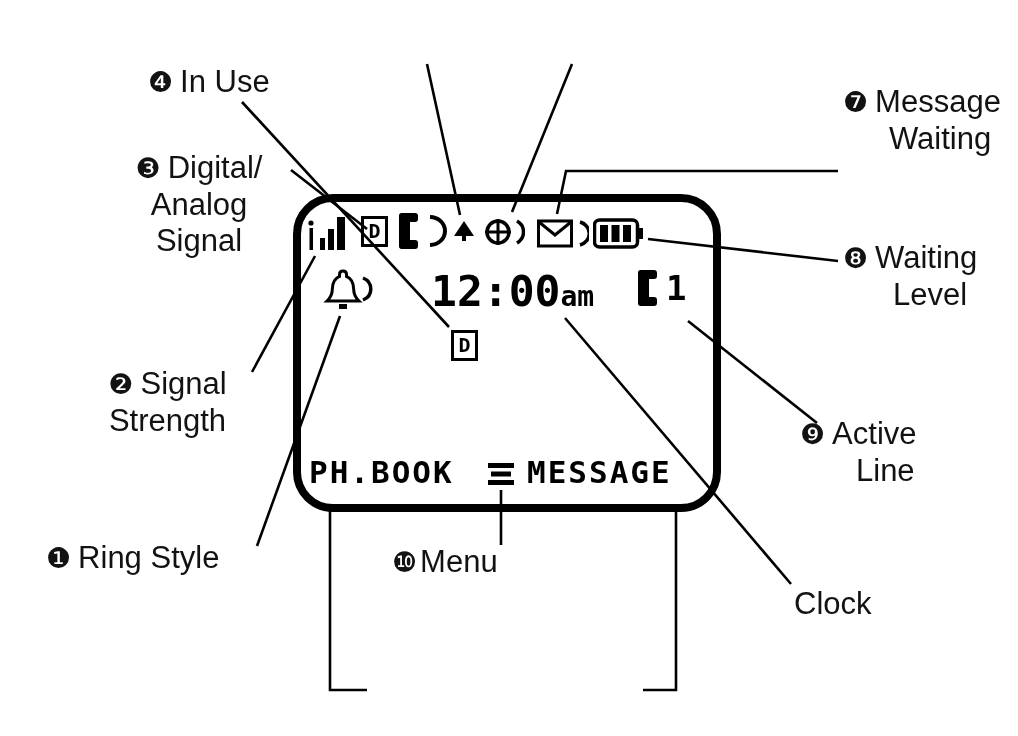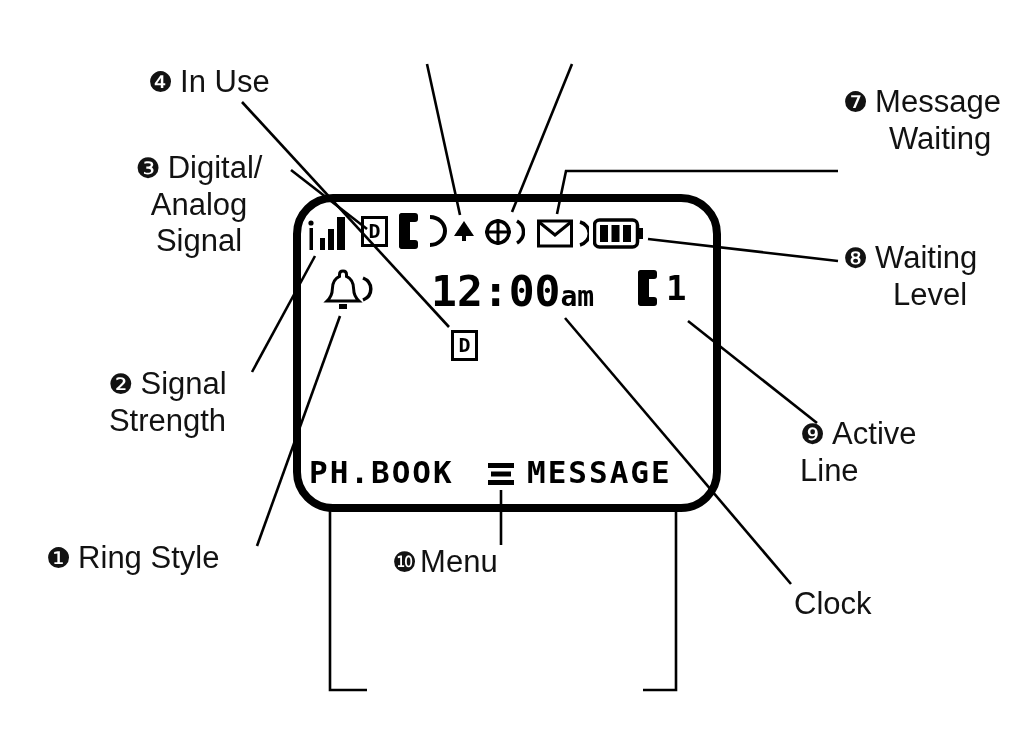--- a/index.html
+++ b/index.html
@@ -150,21 +150,21 @@
     <div style="margin-left:50px;"><span>Level</span></div>
   </div>
 
   <div class="callout align-right" style="left:70px; top:366px; width:195px;">
     <div><span class="badge">❷</span><span>Signal</span></div>
     <div><span>Strength</span></div>
   </div>
 
   <div class="callout" style="left:800px; top:416px;">
     <div><span class="badge">❾</span><span>Active</span></div>
-    <div style=""><span>Line</span></div>
+    <div style="margin-left:56px;"><span>Line</span></div>
   </div>
 
   <div class="callout" style="left:46px; top:540px;">
     <span class="badge">❶</span><span>Ring Style</span>
   </div>
 
   <div class="callout" style="left:392px; top:544px;">
     <span class="badge" style="margin-right:3px;">❿</span><span>Menu</span>
   </div>
 

